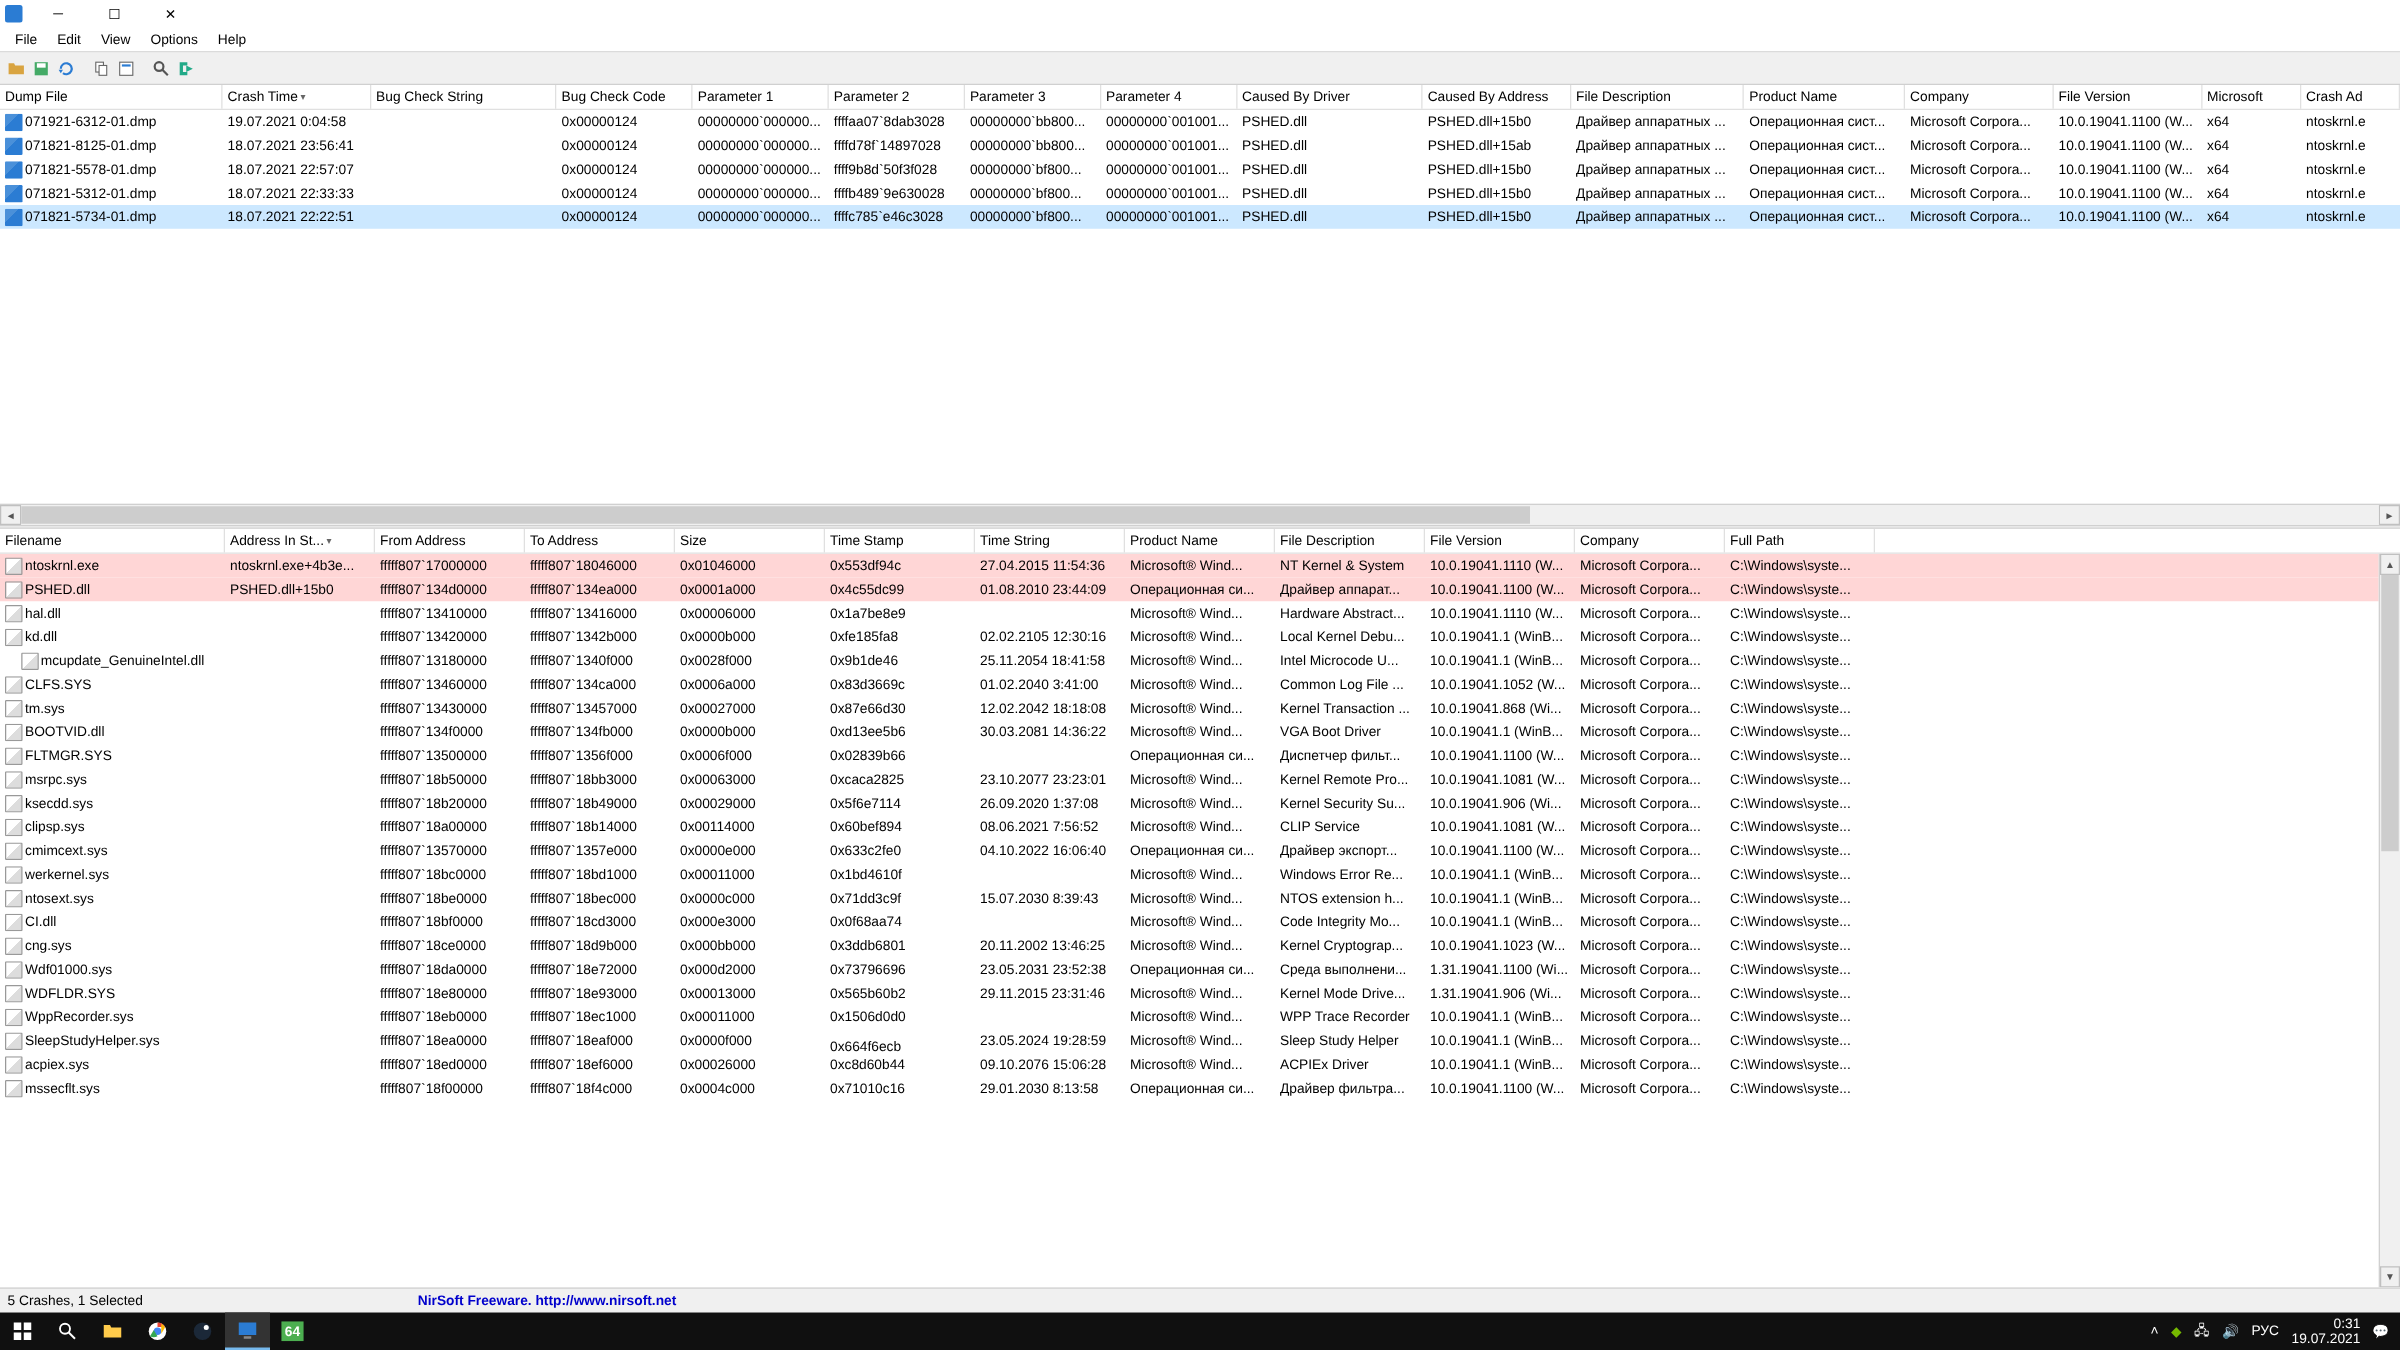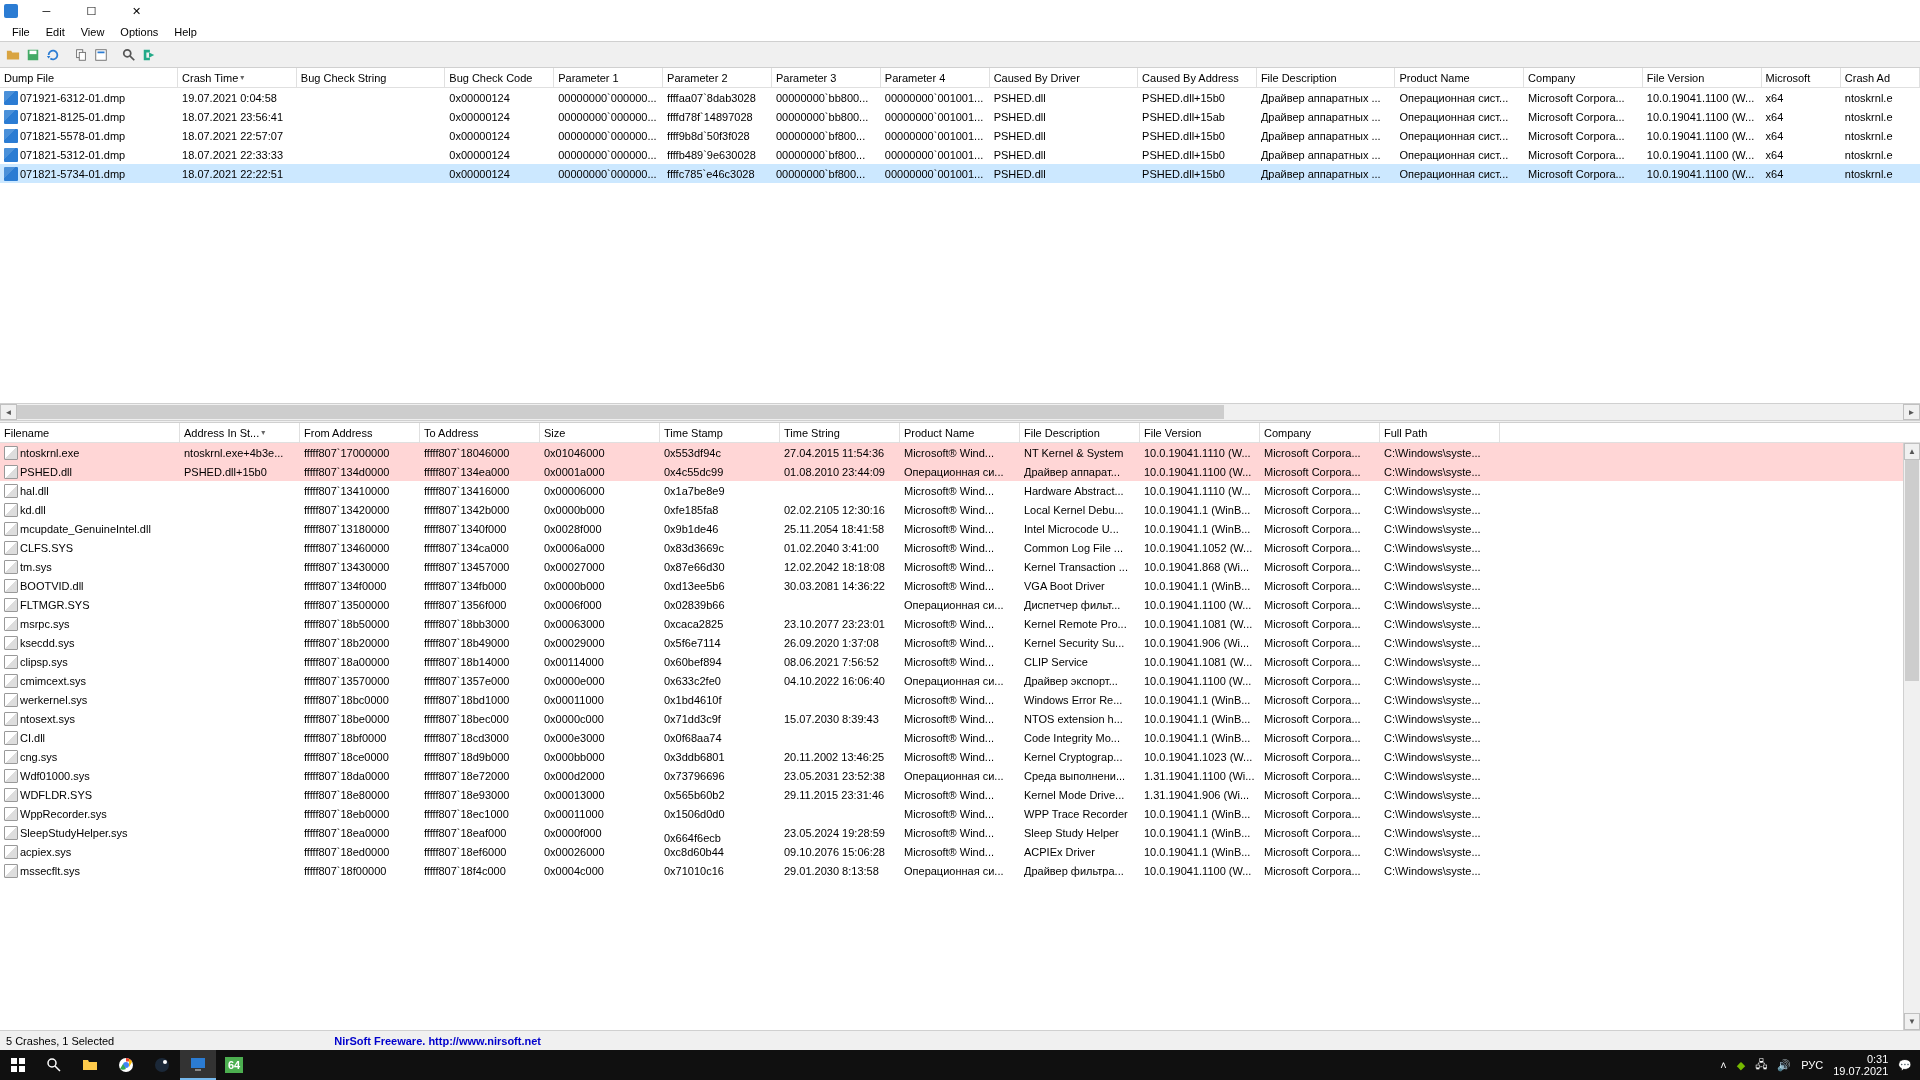--- a/index.html
+++ b/index.html
@@ -584,21 +584,21 @@
                 <span>10.0.19041.1 (WinB...</span>
               </div>
               <div class="data-cell" style="width: 120px;">
                 <span>Microsoft Corpora...</span>
               </div>
               <div class="data-cell" style="width: 120px;">
                 <span>C:\Windows\syste...</span>
               </div>
             </div>
             <div class="data-row">
-              <div class="data-cell" style="width: 180px;">
+              <div class="data-cell" style="width: 180px; justify-content: center;">
                 <div class="row-icon mod-icon"></div>
                 <span>mcupdate_GenuineIntel.dll</span>
               </div>
               <div class="data-cell" style="width: 120px;">
                 <span></span>
               </div>
               <div class="data-cell" style="width: 120px;">
                 <span>fffff807`13180000</span>
               </div>
               <div class="data-cell" style="width: 120px;">

